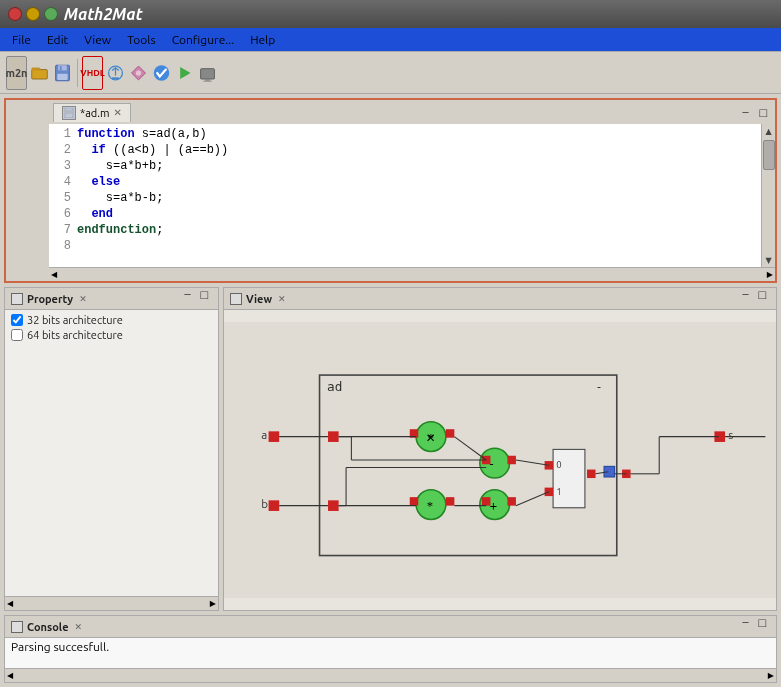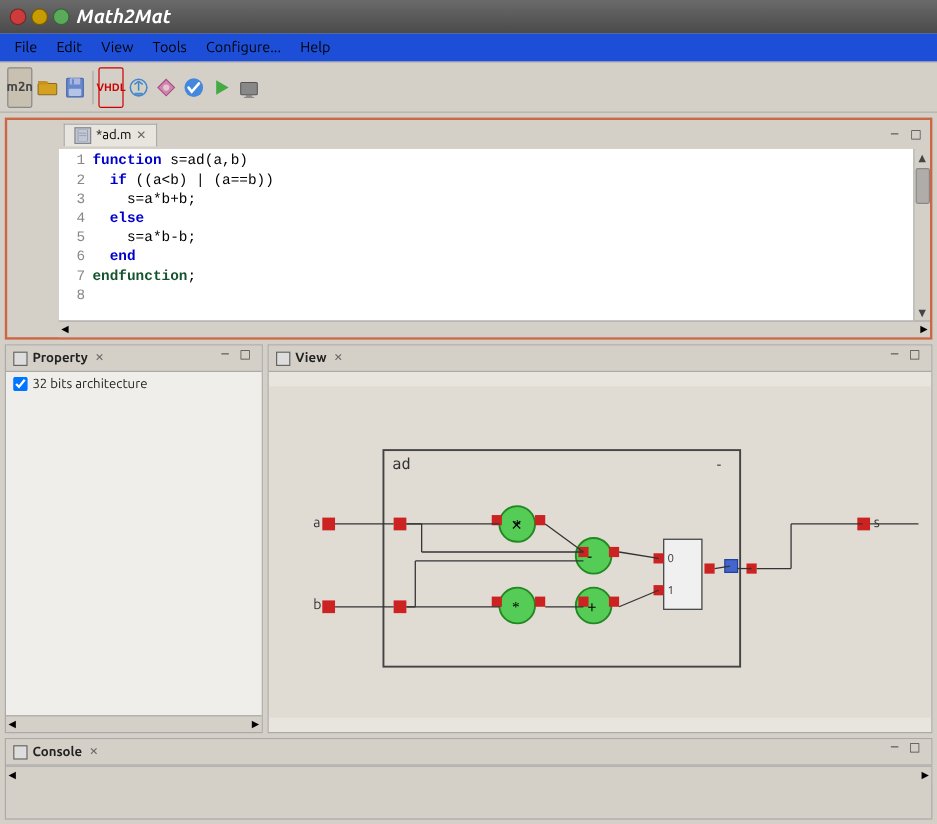--- a/index.html
+++ b/index.html
@@ -489,20 +489,24 @@
         <div class="panel-header-ctrls">
           <span class="panel-ctrl">─</span>
           <span class="panel-ctrl">□</span>
         </div>
       </div>
       <div class="panel-content">
         <div class="property-checkbox-row">
           <input type="checkbox" checked="" style="">
           <span>32 bits architecture</span>
         </div>
+        <div class="property-checkbox-row">
+          <input type="checkbox" style="">
+          <span>64 bits architecture</span>
+        </div>
       </div>
       <div class="panel-scrollbar-h">
         <span style="font-size:8px;cursor:pointer;">◀</span>
         <div style="flex:1;"></div>
         <span style="font-size:8px;cursor:pointer;">▶</span>
       </div>
     </div>
 
     <div class="view-panel">
       <div class="panel-header">
@@ -614,20 +618,23 @@
       <div class="panel-title">
         <div class="panel-title-icon"></div>
         <span>Console</span>
         <span style="font-size:9px;color:#666;margin-left:2px;">✕</span>
       </div>
       <div class="panel-header-ctrls">
         <span class="panel-ctrl">─</span>
         <span class="panel-ctrl">□</span>
       </div>
     </div>
+    <div class="console-body">
+      <span>Parsing succesfull.</span>
+    </div>
     <div class="console-scrollbar-h" style="height:14px;background:#d4d0c8;border-top:1px solid #aaa;display:flex;align-items:center;padding:0 2px;">
       <span style="font-size:8px;cursor:pointer;">◀</span>
       <div style="flex:1;"></div>
       <span style="font-size:8px;cursor:pointer;">▶</span>
     </div>
   </div>
 
 </div>
 
 </body></html>

